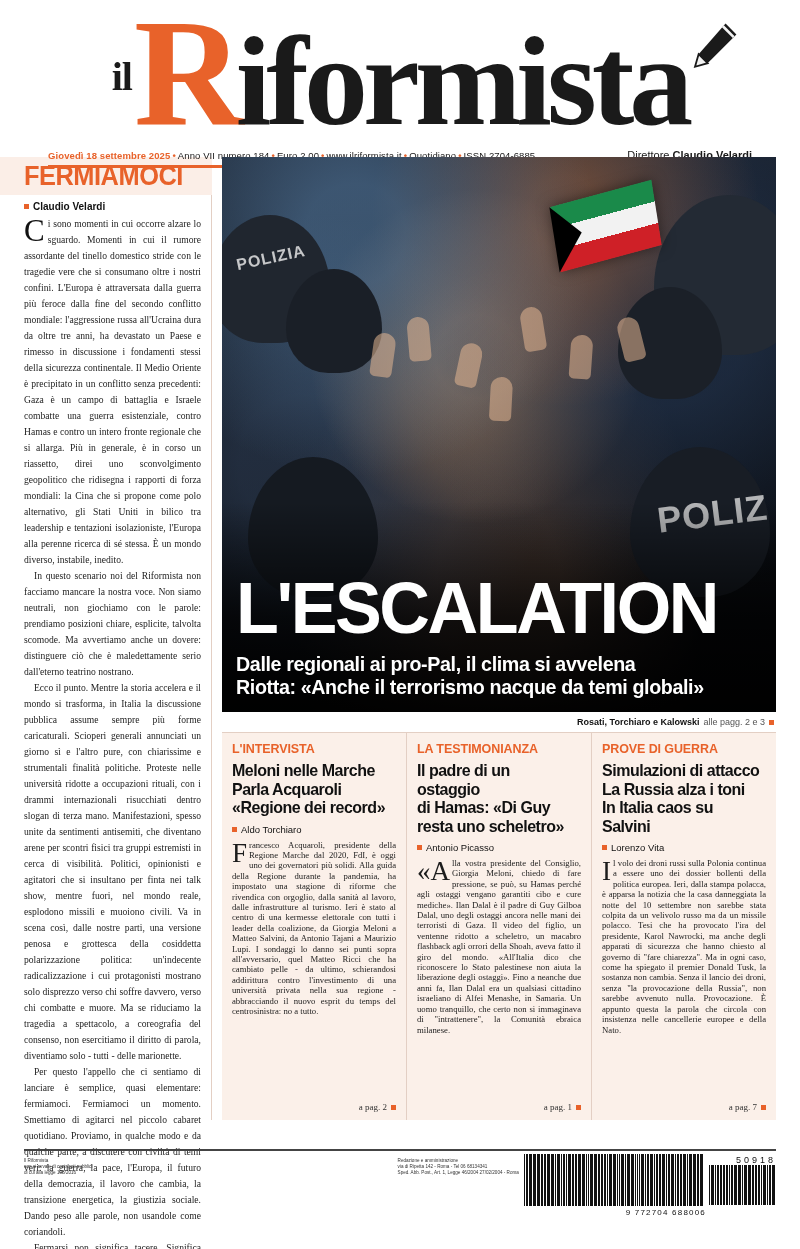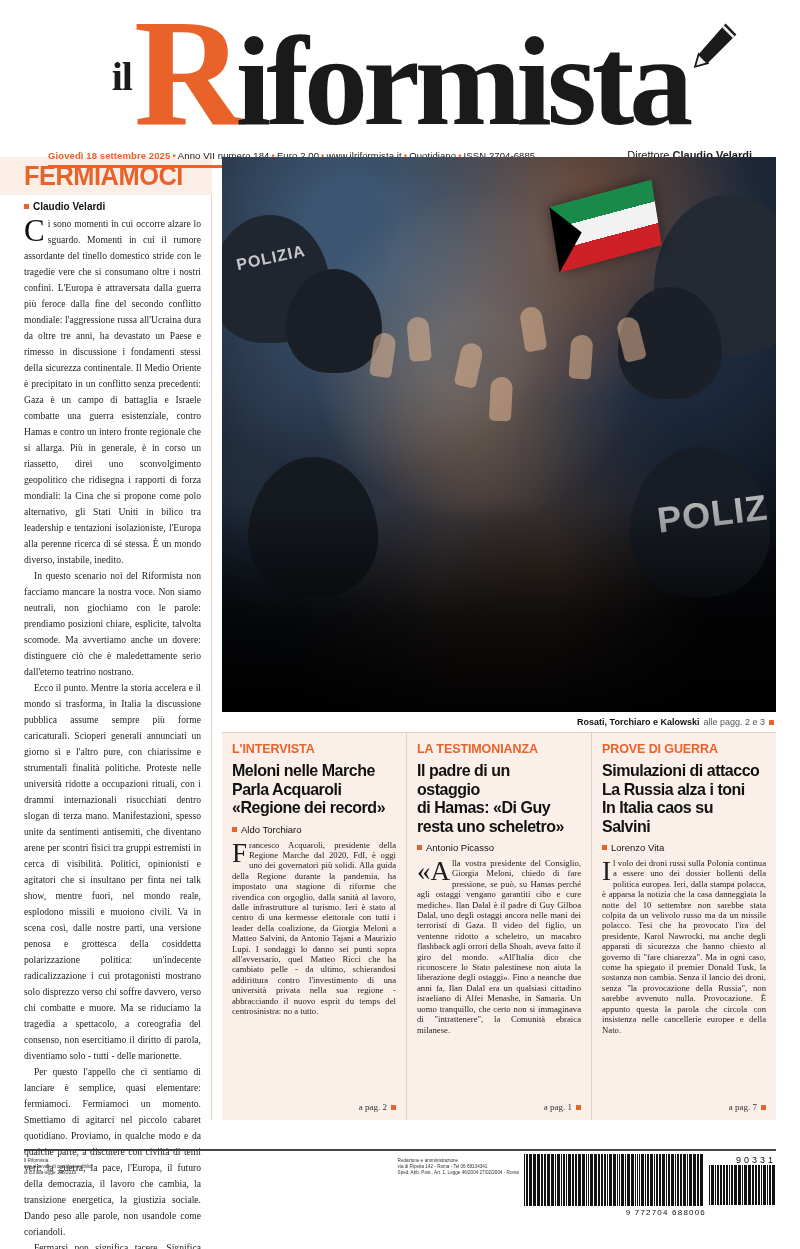--- a/index.html
+++ b/index.html
@@ -270,20 +270,25 @@
         <div class="hand hd1"></div>
         <div class="hand hd2"></div>
         <div class="hand hd3"></div>
         <div class="hand hd4"></div>
         <div class="hand hd5"></div>
         <div class="hand hd6"></div>
         <div class="hand hd7"></div>
         <div class="polizia-txt pz1">POLIZIA</div>
         <div class="polizia-txt pz2">POLIZ</div>
         <div class="glow"></div>
+        <div class="head-block">
+          <div class="head-main">L'ESCALATION</div>
+          <div class="head-sub">Dalle regionali ai pro-Pal, il clima si avvelena</div>
+          <div class="head-sub" style="margin-top:0">Riotta: «Anche il terrorismo nacque da temi globali»</div>
+        </div>
       </div>
 
       <div class="refline">
         <b>Rosati, Torchiaro e Kalowski</b>
         <span>alle pagg. 2 e 3</span>
         <span class="sq"></span>
       </div>
 
       <div class="three">
 
@@ -414,21 +419,21 @@
               <i style="width:2px;height:52px"></i>
               <i style="width:2px;height:52px"></i>
               <i style="width:3px;height:52px"></i>
               <i style="width:1px;height:52px"></i>
               <i style="width:3px;height:52px"></i>
               <i style="width:3px;height:52px"></i>
               <i style="width:2px;height:52px"></i>
               <i style="width:3px;height:52px"></i>
             </div>
           <div>
-            <div class="bc-num">90331</div>
+            <div class="bc-num">50918</div>
             <div class="bars" id="bars-addon" style="height:40px">
                 <i style="width:1px;height:40px"></i>
                 <i style="width:3px;height:40px"></i>
                 <i style="width:1px;height:40px"></i>
                 <i style="width:2px;height:40px"></i>
                 <i style="width:2px;height:40px"></i>
                 <i style="width:2px;height:40px"></i>
                 <i style="width:2px;height:40px"></i>
                 <i style="width:1px;height:40px"></i>
                 <i style="width:2px;height:40px"></i>

